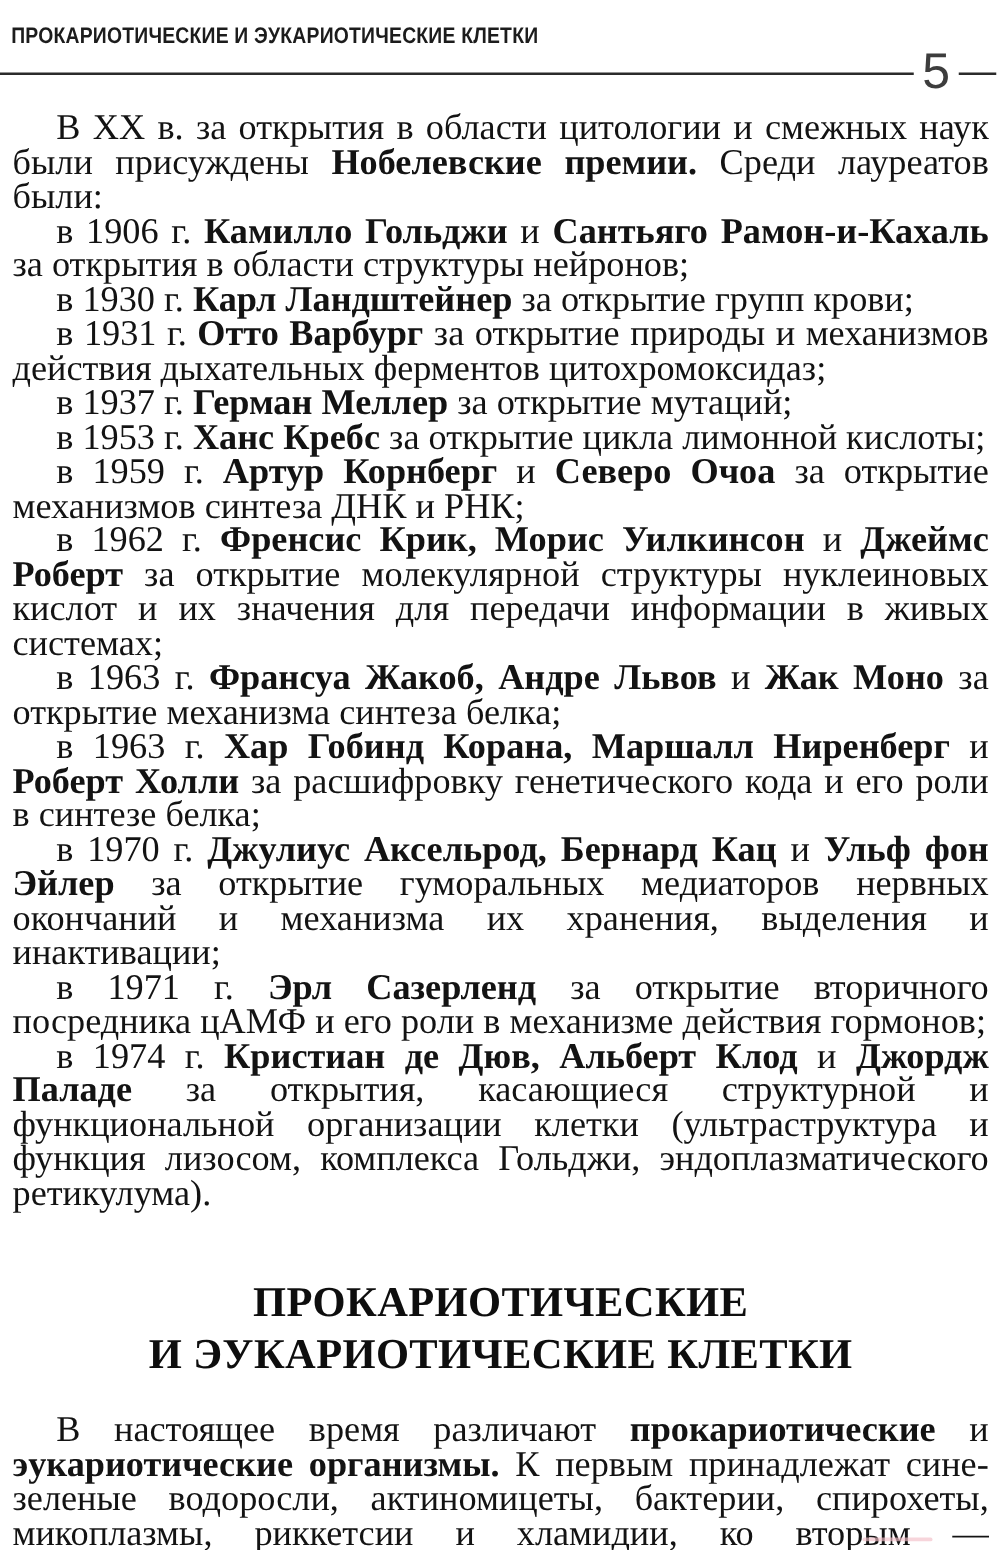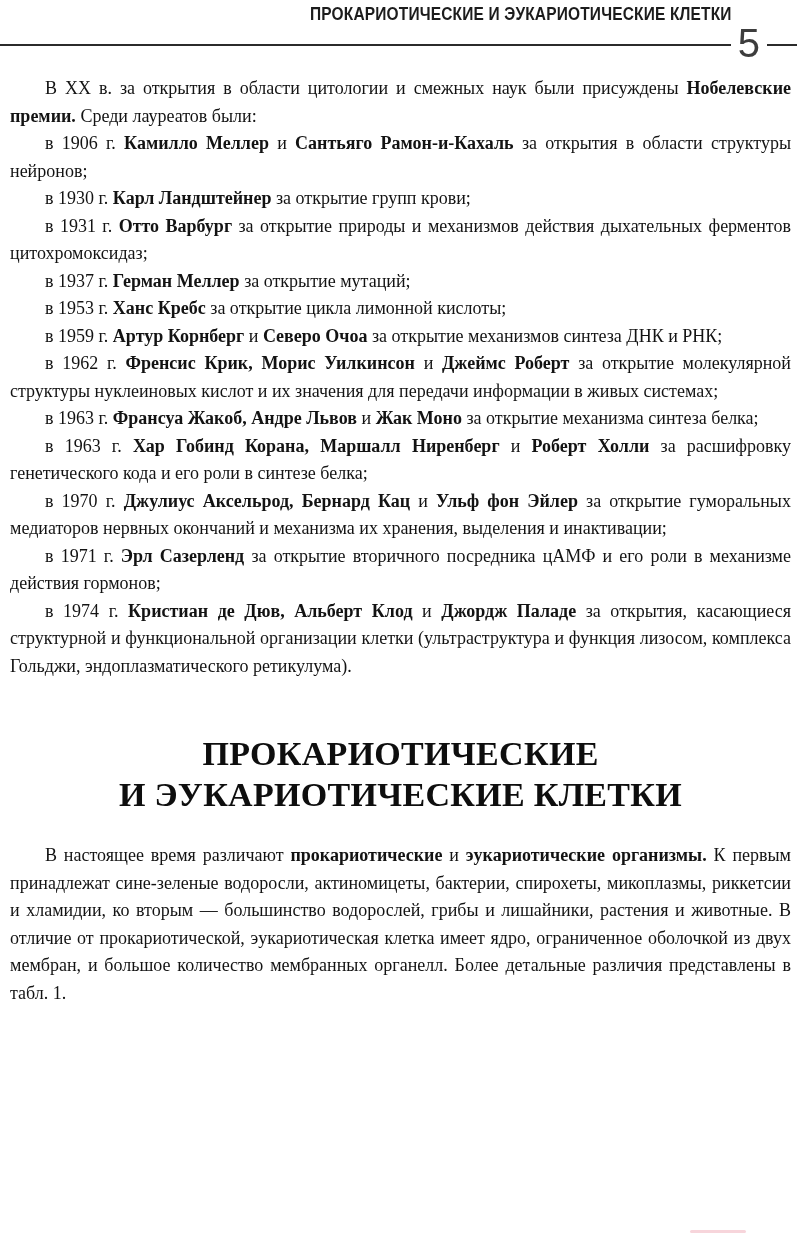--- a/index.html
+++ b/index.html
@@ -8,21 +8,21 @@
     height: 1240px;
     background: #ffffff;
     color: #141414;
     font-family: "Liberation Serif", serif;
     overflow: hidden;
     position: relative;
     box-sizing: border-box;
   }
 
   
-  .page-header { padding-top: 4px; text-align: right; }
+  .page-header { padding-top: 18px; }
   .running-title {
     display: inline-block;
     margin-left: 9px;
     font-family: "Liberation Sans", sans-serif;
     font-weight: 700;
     font-size: 18px;
     letter-spacing: 0.2px;
     color: #1c1c1c;
     transform: scaleX(0.86);
     transform-origin: 0 50%;
@@ -56,21 +56,21 @@
     margin-right: 3px;
   }
 
   
   .page-body {
     padding: 0 9px 0 10px;
     margin-top: 13px;
   }
   .page-body p {
     margin: 0;
-    font-size: 18px;
+    font-size: 29px;
     line-height: 27.5px;
     text-align: justify;
     text-indent: 35px;
     color: #131313;
   }
   .page-body p b { font-weight: 700; }
 
   
   .section-heading {
     margin: 53px 0 27px 0;
@@ -103,21 +103,21 @@
   <div class="header-rule-row">
     <span class="rule-long"></span>
     <span class="page-number">5</span>
     <span class="rule-short"></span>
   </div>
 </header>
 
 <main class="page-body">
   <section id="top-paragraphs">
       <p><span>В XX в. за открытия в области цитологии и смежных наук были присуждены </span><b>Нобелевские премии.</b><span> Среди лауреатов были:</span></p>
-      <p><span>в 1906 г. </span><b>Камилло Меллер</b><span> и </span><b>Сантьяго Рамон-и-Кахаль</b><span> за открытия в области структуры нейронов;</span></p>
+      <p><span>в 1906 г. </span><b>Камилло Гольджи</b><span> и </span><b>Сантьяго Рамон-и-Кахаль</b><span> за открытия в области структуры нейронов;</span></p>
       <p><span>в 1930 г. </span><b>Карл Ландштейнер</b><span> за открытие групп крови;</span></p>
       <p><span>в 1931 г. </span><b>Отто Варбург</b><span> за открытие природы и механизмов действия дыхательных ферментов цитохромоксидаз;</span></p>
       <p><span>в 1937 г. </span><b>Герман Меллер</b><span> за открытие мутаций;</span></p>
       <p><span>в 1953 г. </span><b>Ханс Кребс</b><span> за открытие цикла лимонной кислоты;</span></p>
       <p><span>в 1959 г. </span><b>Артур Корнберг</b><span> и </span><b>Северо Очоа</b><span> за открытие механизмов синтеза ДНК и РНК;</span></p>
       <p><span>в 1962 г. </span><b>Френсис Крик, Морис Уилкинсон</b><span> и </span><b>Джеймс Роберт</b><span> за открытие молекулярной структуры нуклеиновых кислот и их значения для передачи информации в живых системах;</span></p>
       <p><span>в 1963 г. </span><b>Франсуа Жакоб, Андре Львов</b><span> и </span><b>Жак Моно</b><span> за открытие механизма синтеза белка;</span></p>
       <p><span>в 1963 г. </span><b>Хар Гобинд Корана, Маршалл Ниренберг</b><span> и </span><b>Роберт Холли</b><span> за расшифровку генетического кода и его роли в синтезе белка;</span></p>
       <p><span>в 1970 г. </span><b>Джулиус Аксельрод, Бернард Кац</b><span> и </span><b>Ульф фон Эйлер</b><span> за открытие гуморальных медиаторов нервных окончаний и механизма их хранения, выделения и инактивации;</span></p>
       <p><span>в 1971 г. </span><b>Эрл Сазерленд</b><span> за открытие вторичного посредника цАМФ и его роли в механизме действия гормонов;</span></p>

